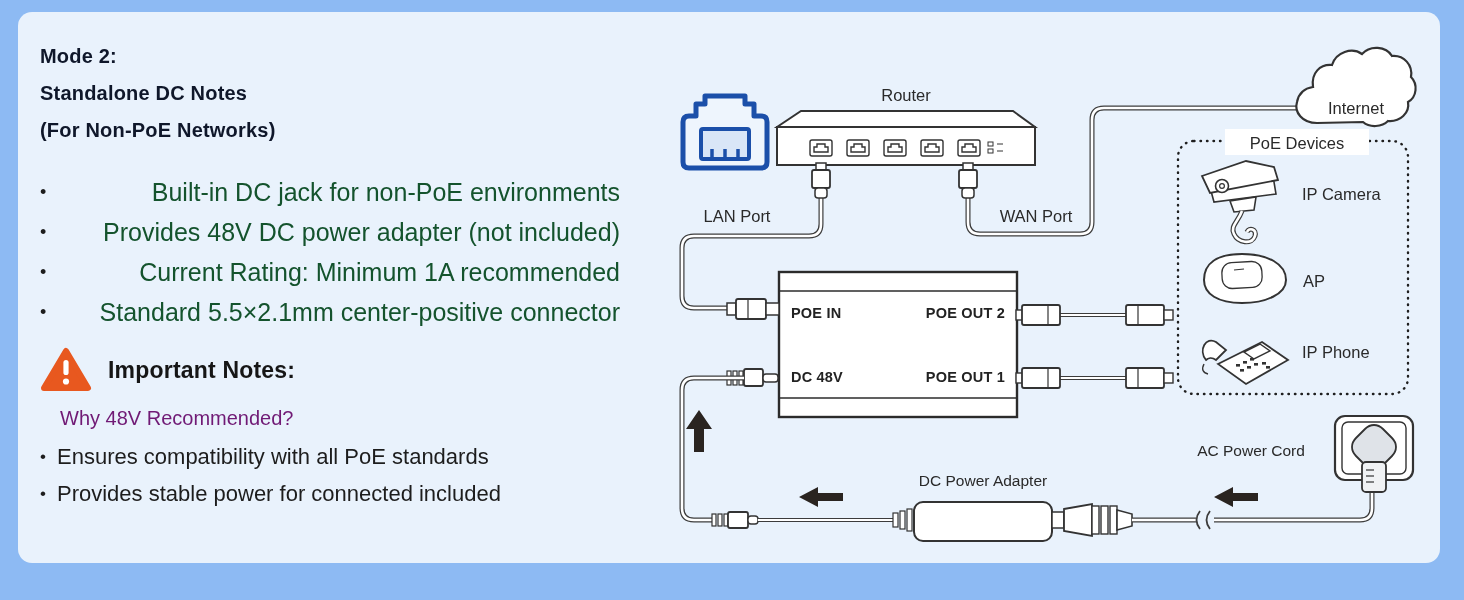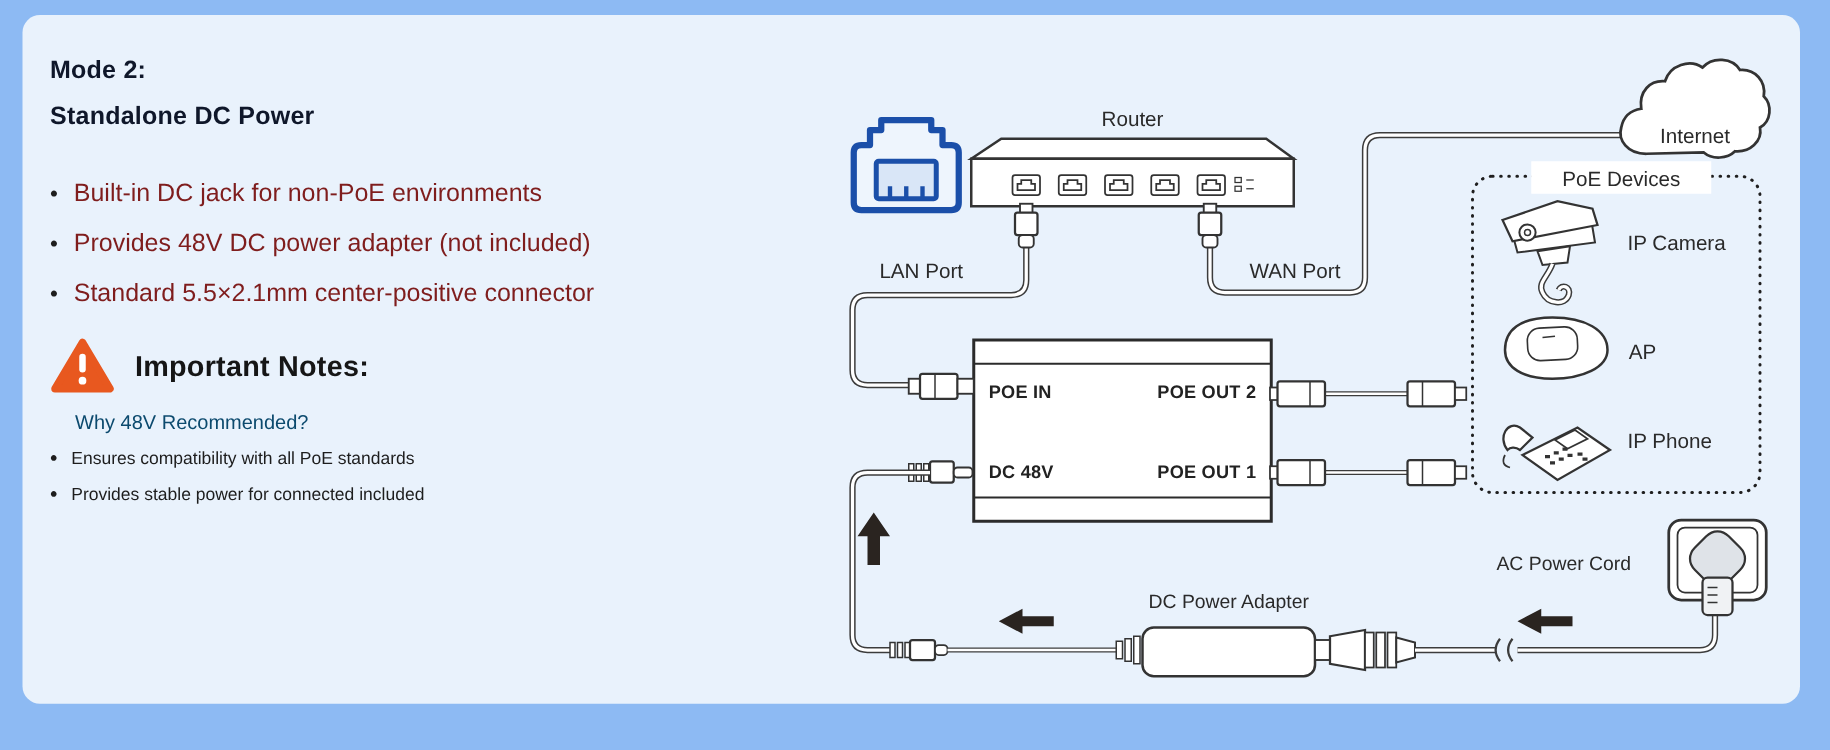--- a/index.html
+++ b/index.html
@@ -13,30 +13,30 @@
     background:#e9f2fc;border-radius:14px;
   }
   .overlay{position:absolute;left:0;top:0;width:1464px;height:600px;}
   
   .left-col{position:absolute;left:40px;top:38px;width:580px;}
   .title{color:#0f172a;font-weight:bold;font-size:20px;line-height:37px;letter-spacing:.2px;}
   .title span{display:block;}
   .features{list-style:none;margin:32px 0 0 0;padding:0;}
   .features li{
     position:relative;padding-left:19px;margin:0 0 18px 0;
-    font-size:20px;line-height:22px;color:#7f1d1d;
+    font-size:25px;line-height:22px;color:#14532d;text-align:right;
   }
   .features li::before{content:"•";position:absolute;left:0;top:0;color:#1d1d1d;font-size:18px;}
   .notes-head{display:flex;align-items:center;gap:16px;margin-top:24px;text-align:right;}
   .notes-title{font-size:23px;font-weight:bold;color:#161616;letter-spacing:.2px;}
-  .why{font-size:16px;color:#0c4a6e;margin:14px 0 0 20px;}
+  .why{font-size:20px;color:#701a75;margin:14px 0 0 20px;}
   .notes-list{list-style:none;margin:8px 0 0 0;padding:0;}
   .notes-list li{
-    position:relative;padding-left:17px;margin:0 0 8px 0;
-    font-size:14px;line-height:21px;color:#1d1d1d;
+    position:relative;padding-left:17px;margin:16px 0 8px 0;
+    font-size:22px;line-height:21px;color:#1d1d1d;
   }
   .notes-list li::before{content:"•";position:absolute;left:0;top:0;color:#1d1d1d;font-size:17px;}
   
   .ln{fill:#ffffff;stroke:#333333;}
   .co{fill:none;stroke:#3c3c3c;stroke-width:5;}
   .ci{fill:none;stroke:#ffffff;stroke-width:2.6;}
   .tco{fill:none;stroke:#3c3c3c;stroke-width:4;}
   .tci{fill:none;stroke:#ffffff;stroke-width:2;}
   .lbl{fill:#2a2a2a;font-family:"Liberation Sans",sans-serif;font-size:16.5px;}
   .lbl2{fill:#2a2a2a;font-family:"Liberation Sans",sans-serif;font-size:15.5px;}
@@ -44,25 +44,27 @@
   .arrow{fill:#2a2420;}
 </style>
 </head>
 <body>
 
 <div class="panel"></div>
 
 <div class="left-col">
   <div class="title">
     <span>Mode 2:</span>
-    <span>Standalone DC Power</span>
+    <span>Standalone DC Notes</span>
+    <span>(For Non-PoE Networks)</span>
   </div>
   <ul class="features">
     <li>Built-in DC jack for non-PoE environments</li>
     <li>Provides 48V DC power adapter (not included)</li>
+    <li>Current Rating: Minimum 1A recommended</li>
     <li>Standard 5.5×2.1mm center-positive connector</li>
   </ul>
   <div class="notes-head">
     <svg width="52" height="46" viewBox="0 0 52 46">
       <path d="M26,4 L48,41 H4 Z" fill="#e8581f" stroke="#e8581f" stroke-width="6" stroke-linejoin="round"></path>
       <rect x="23.4" y="13" width="5.2" height="15" rx="2.6" fill="#ffffff"></rect>
       <circle cx="26" cy="34.5" r="3.1" fill="#ffffff"></circle>
     </svg>
     <span class="notes-title">Important Notes:</span>
   </div>

